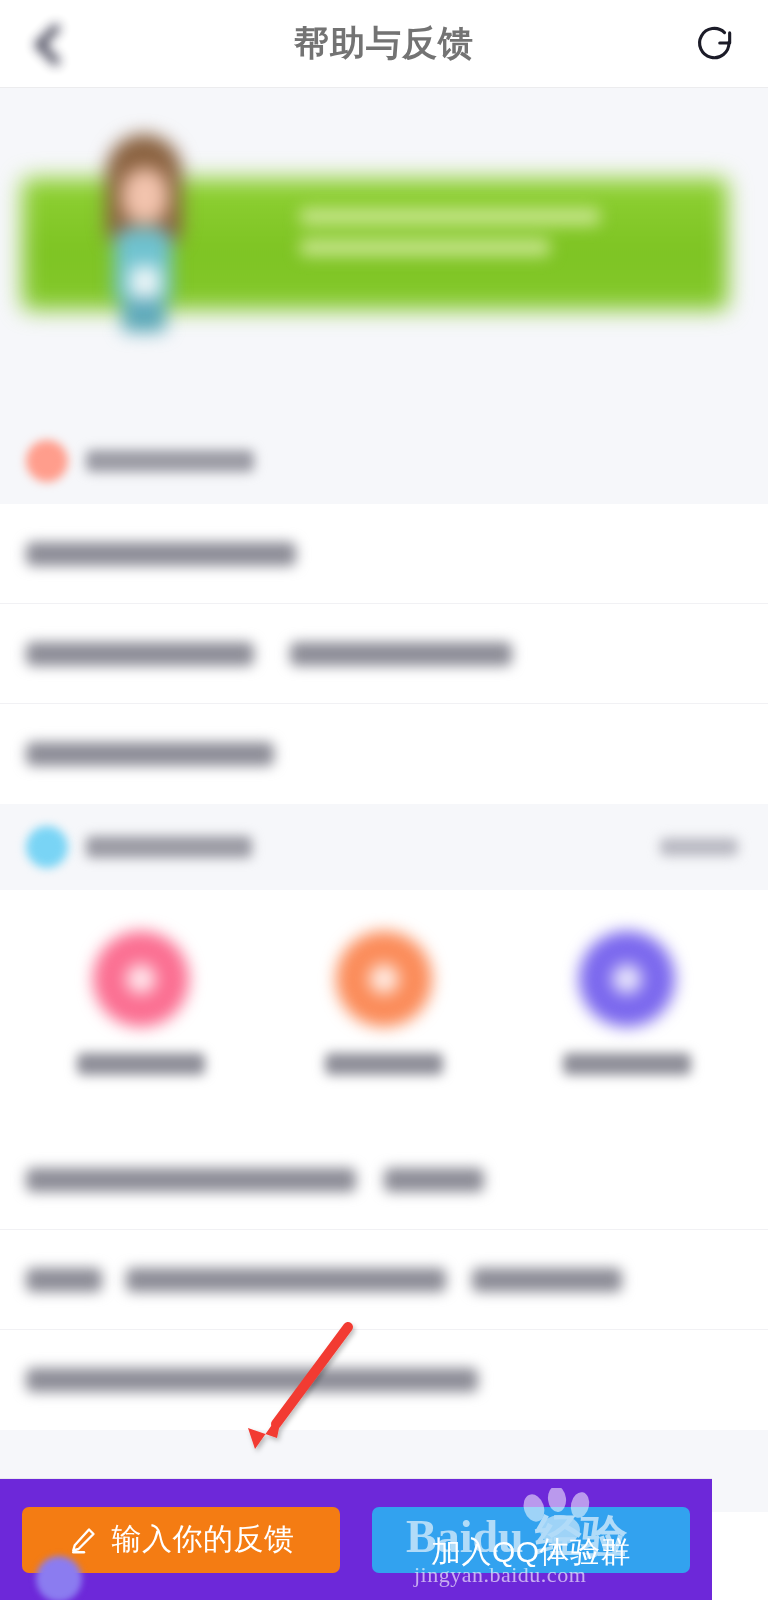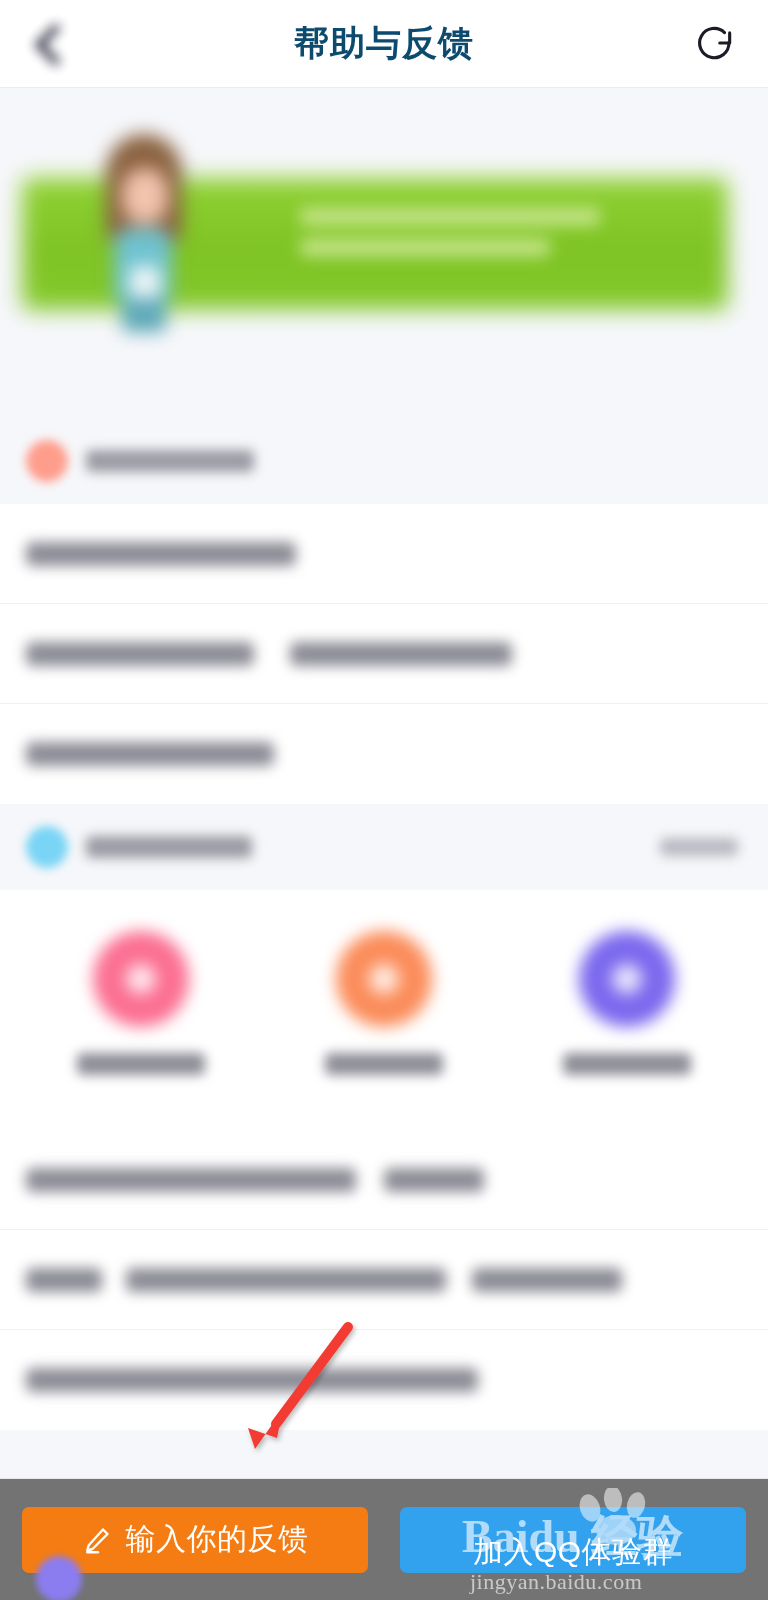--- a/index.html
+++ b/index.html
@@ -21,21 +21,21 @@
     position:absolute; left:18px; top:10px; width:68px; height:68px;
     display:flex; align-items:center; justify-content:center;
     filter:blur(6px); opacity:.92;
   }
   .back-glyph {
     width:30px; height:30px;
     border-left:7px solid #1b1b32; border-bottom:7px solid #1b1b32;
     transform:rotate(45deg) translate(3px,-2px);
   }
   .header-title {
-    font-size:35px; font-weight:700; color:#0c4a6e; letter-spacing:1px;
+    font-size:35px; font-weight:700; color:#737373; letter-spacing:1px;
   }
   .refresh-btn {
     position:absolute; right:22px; top:12px; width:62px; height:62px;
     display:flex; align-items:center; justify-content:center;
   }
 
   
   .scroll { position:absolute; top:88px; left:0; width:768px; height:1390px; background:#ffffff; }
 
   .band-grey { background:#f6f7fa; }
@@ -133,22 +133,22 @@
   .trio-label {
     margin-top:26px; height:22px; width:128px; border-radius:5px;
     background:#8e8e98; filter:blur(6px);
   }
 
   
   .red-arrow { position:absolute; left:0; top:0; width:768px; height:1600px; pointer-events:none; }
 
   
   .bottom-bar {
-    position:absolute; left:0; bottom:0; width:768px; height:122px;
-    background:#737373; border-top:1px solid #e9e9ed;
+    position:absolute; left:0; bottom:0; width:712px; height:122px;
+    background:#6d28d9; border-top:1px solid #e9e9ed;
     display:flex; align-items:center; gap:32px; padding:0 22px;
   }
   .btn {
     flex:1; height:66px; border-radius:7px; border:none;
     display:flex; align-items:center; justify-content:center; gap:14px;
     font-size:30px; color:#ffffff; font-family:"Liberation Sans","DejaVu Sans",sans-serif;
     cursor:pointer; letter-spacing:.5px;
   }
   .btn-feedback { background:#f47c13; }
   .btn-qq { background:#32a2ef; position:relative; overflow:visible;align-items:flex-end; }
@@ -167,21 +167,20 @@
   .wm-main {
     position:absolute; left:0; top:18px;
     font-size:46px; font-weight:700; color:#ffffff;
     font-family:"Liberation Serif","DejaVu Serif",serif; letter-spacing:0px;
     white-space:nowrap;
   }
   .wm-sub {
     position:absolute; left:8px; top:74px;
     font-size:22px; color:#ffffff; letter-spacing:.5px; white-space:nowrap;
     font-family:"Liberation Serif","DejaVu Serif",serif;
-    margin-top:7px;
   }
   .wm-paw { position:absolute; left:112px; top:0px; }
 </style>
 </head>
 <body>
 
 <div id="app">
 
   <div class="header">
     <div class="back-btn">

